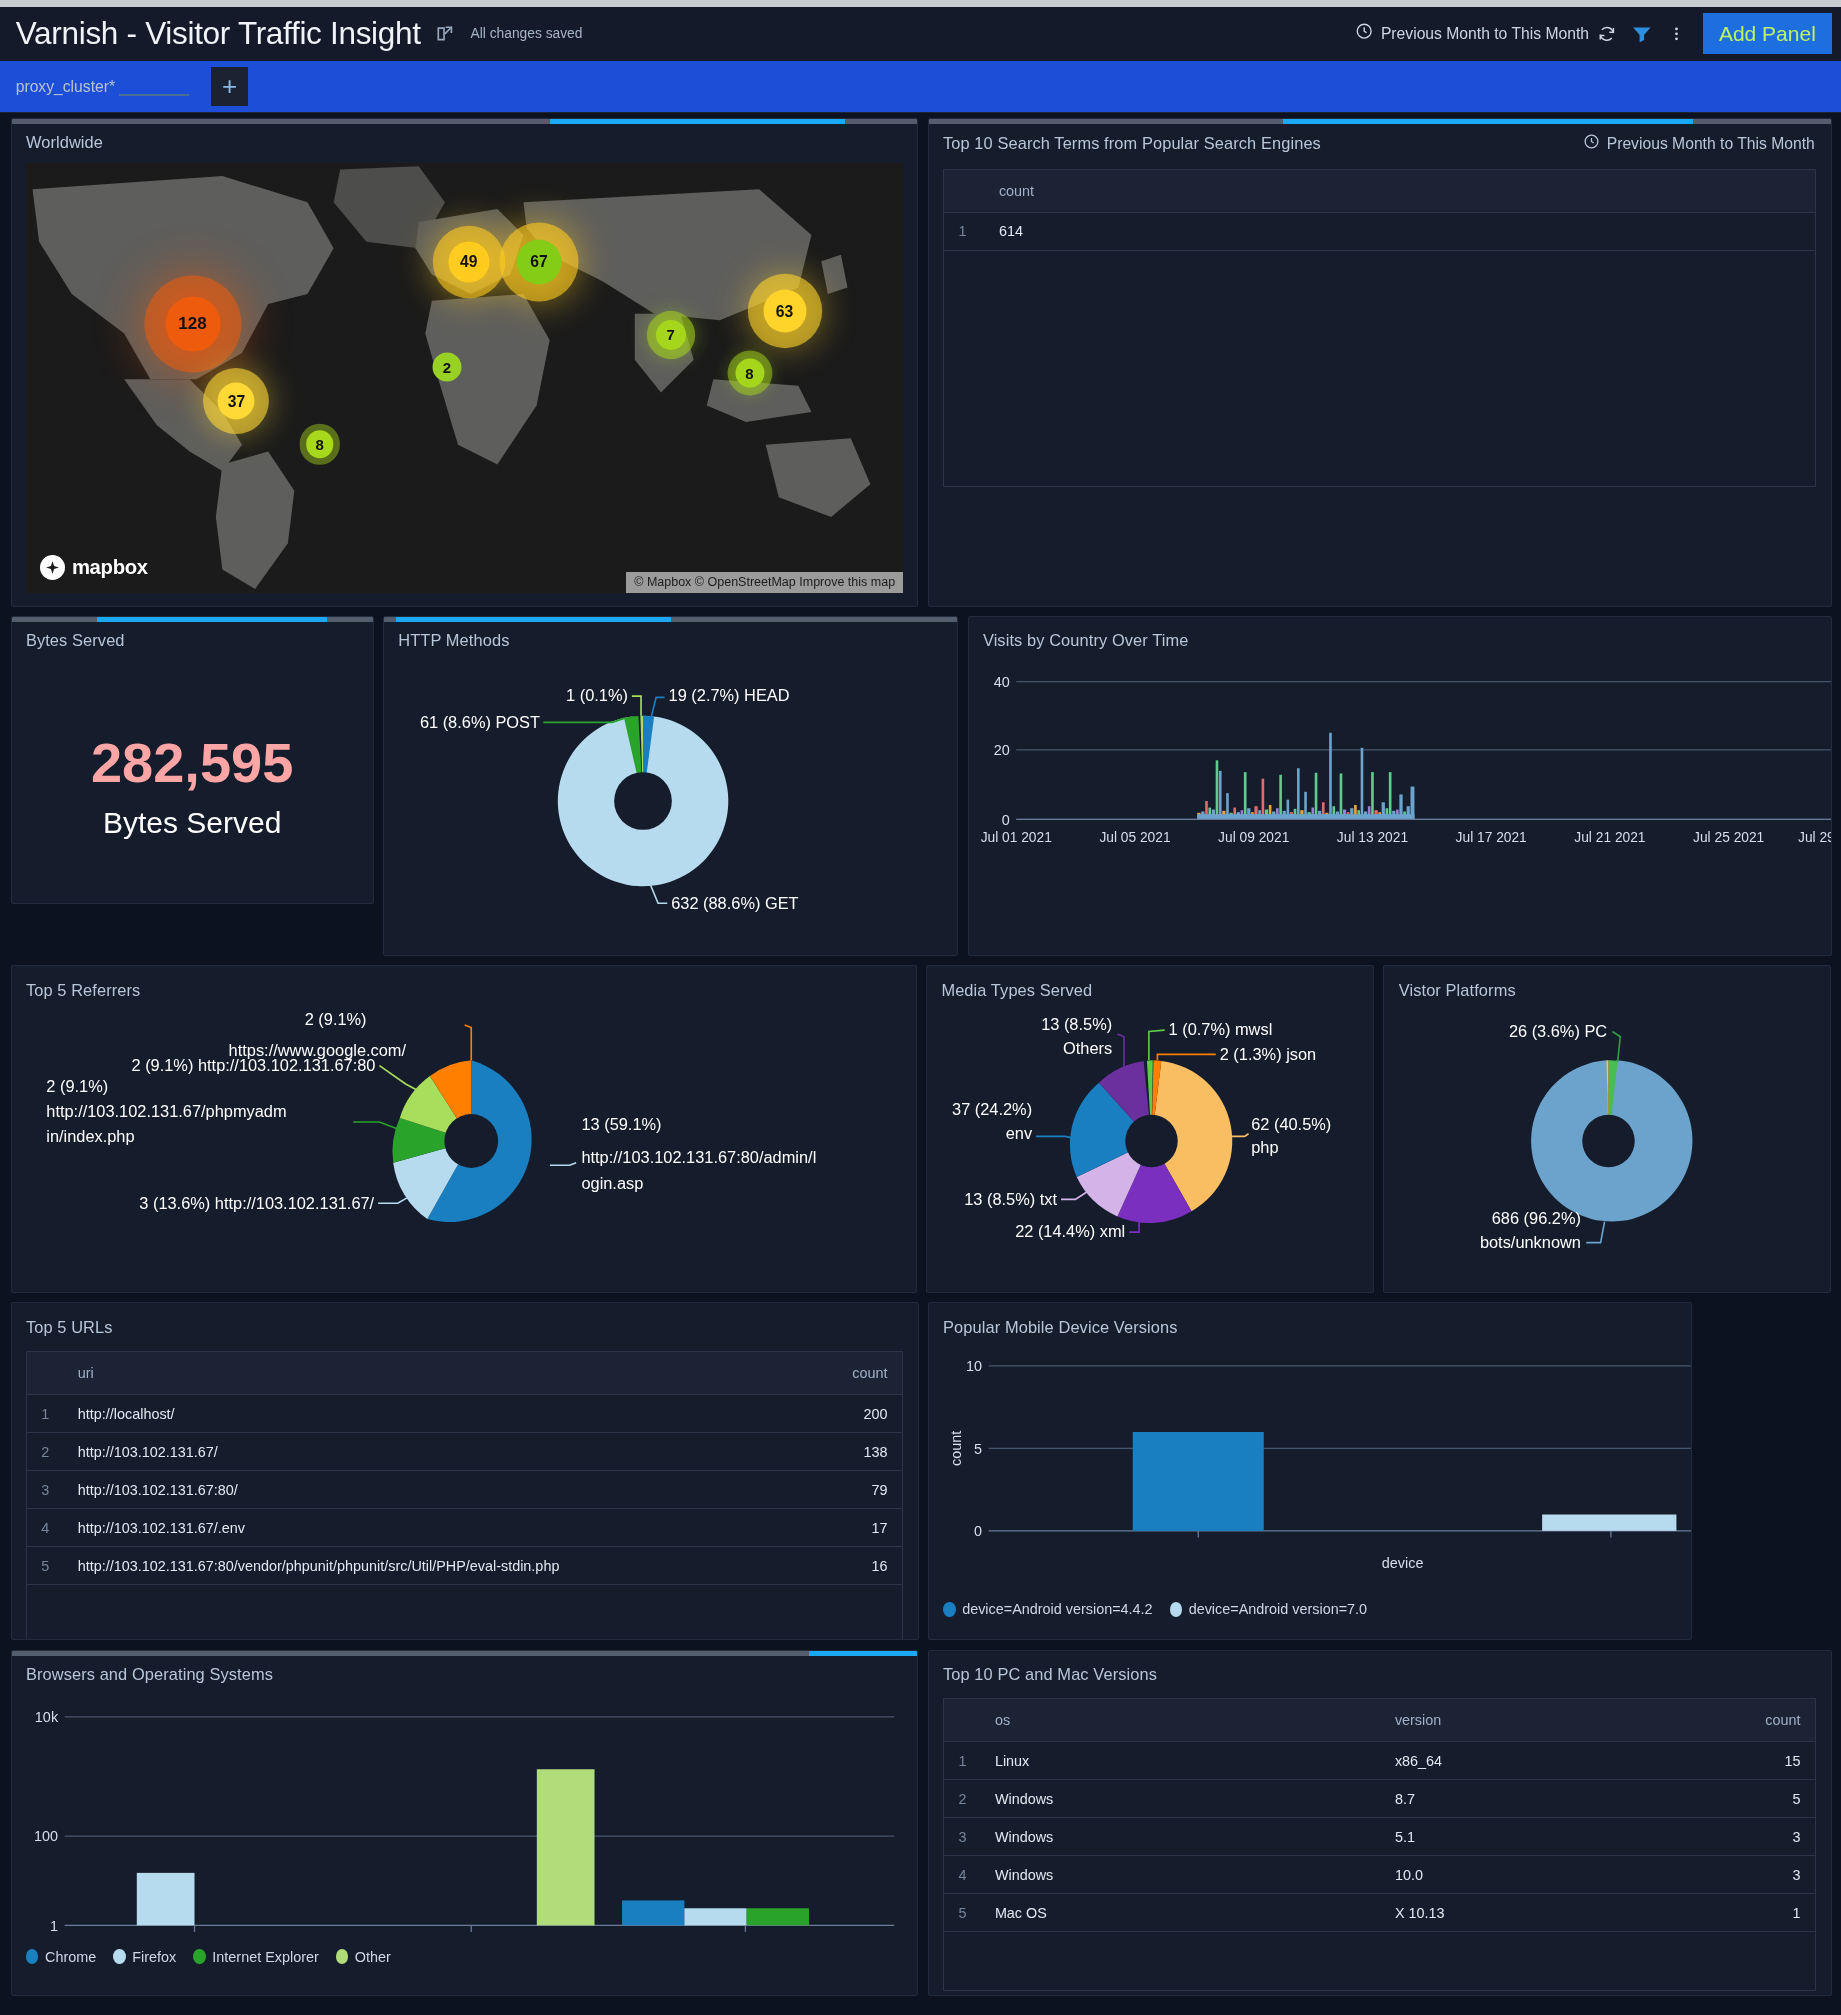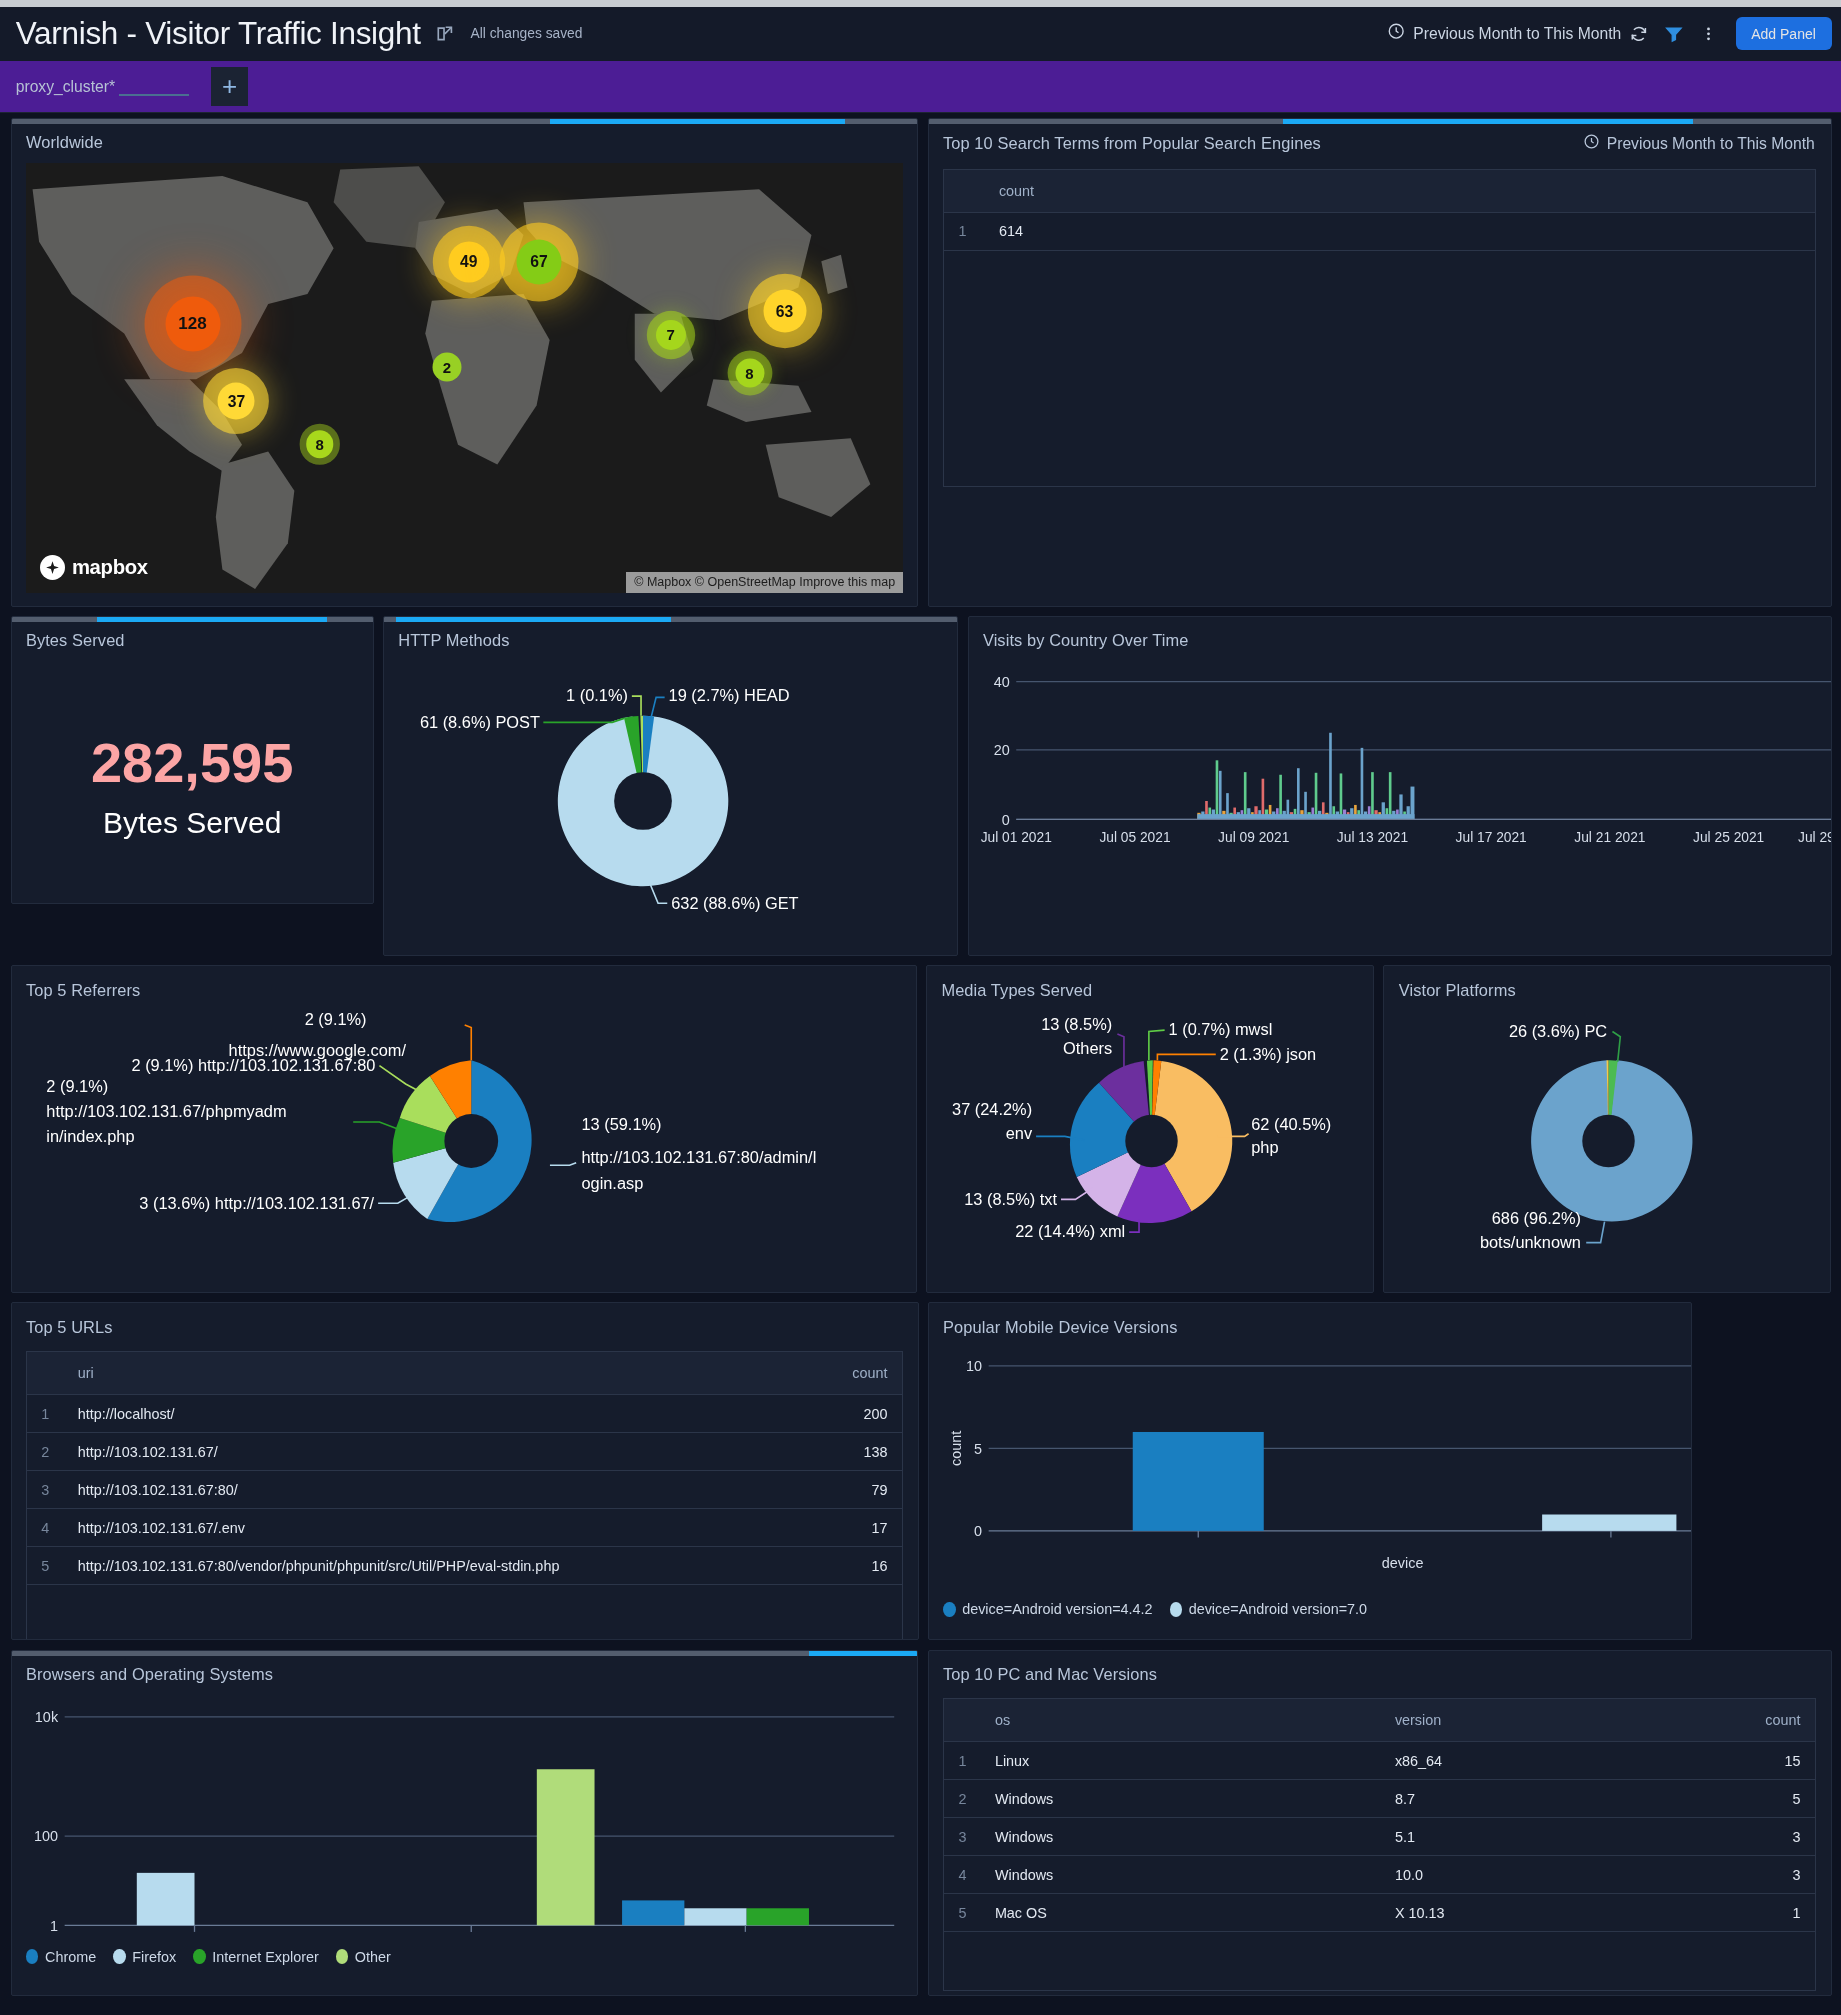--- a/index.html
+++ b/index.html
@@ -26,29 +26,29 @@
   }
   .hdr-icon { margin-left: 14.4px; color: #98a7bd; display:flex; align-items:center;}
   .saved-text { margin-left: 15.7px; font-size: 13.8px; color: #a7b3c7; }
   .hdr-right {
     position: absolute; right: 0; top: 0; height: 54px;
     display: flex; align-items: center; gap: 0;
   }
   .time-pill { display:flex; align-items:center; gap:7.9px; color:#cbd5e3; font-size:15.7px; }
   .icon-btn { width: 35px; height: 35px; display:flex; align-items:center; justify-content:center; cursor:pointer;}
   .add-panel {
-    background: #1d6fe0; color: #e5e5e5; font-size: 14px;
+    background: #1d6fe0; color: #bef264; font-size: 21px;
     padding: 8.5px 15.7px; margin-left: 9.2px; margin-right: 10.5px;
-    border: none; border-radius: 6px; cursor: pointer;
+    border: none; border-radius: 0; cursor: pointer;
     font-family: "Liberation Sans", sans-serif;
   }
 
   
   .filterbar {
-    height: 52px; background: #4c1d95;
+    height: 52px; background: #1d4ed8;
     display: flex; align-items: center; padding-left: 15.7px; gap: 22px;
     border-bottom: 0.7px solid #1d2433;
   }
   .ctrl-label { font-size: 15.7px; color: #b6c2d4; }
   .ctrl-field {
     display:inline-block; width:70px; border-bottom: 2px solid #4a6f91;
     height: 19.7px; margin-left: 3.9px; vertical-align: bottom;
   }
   .plus-btn {
     width: 37px; height: 39px; background:#1b2333; color:#8fb8e4;

